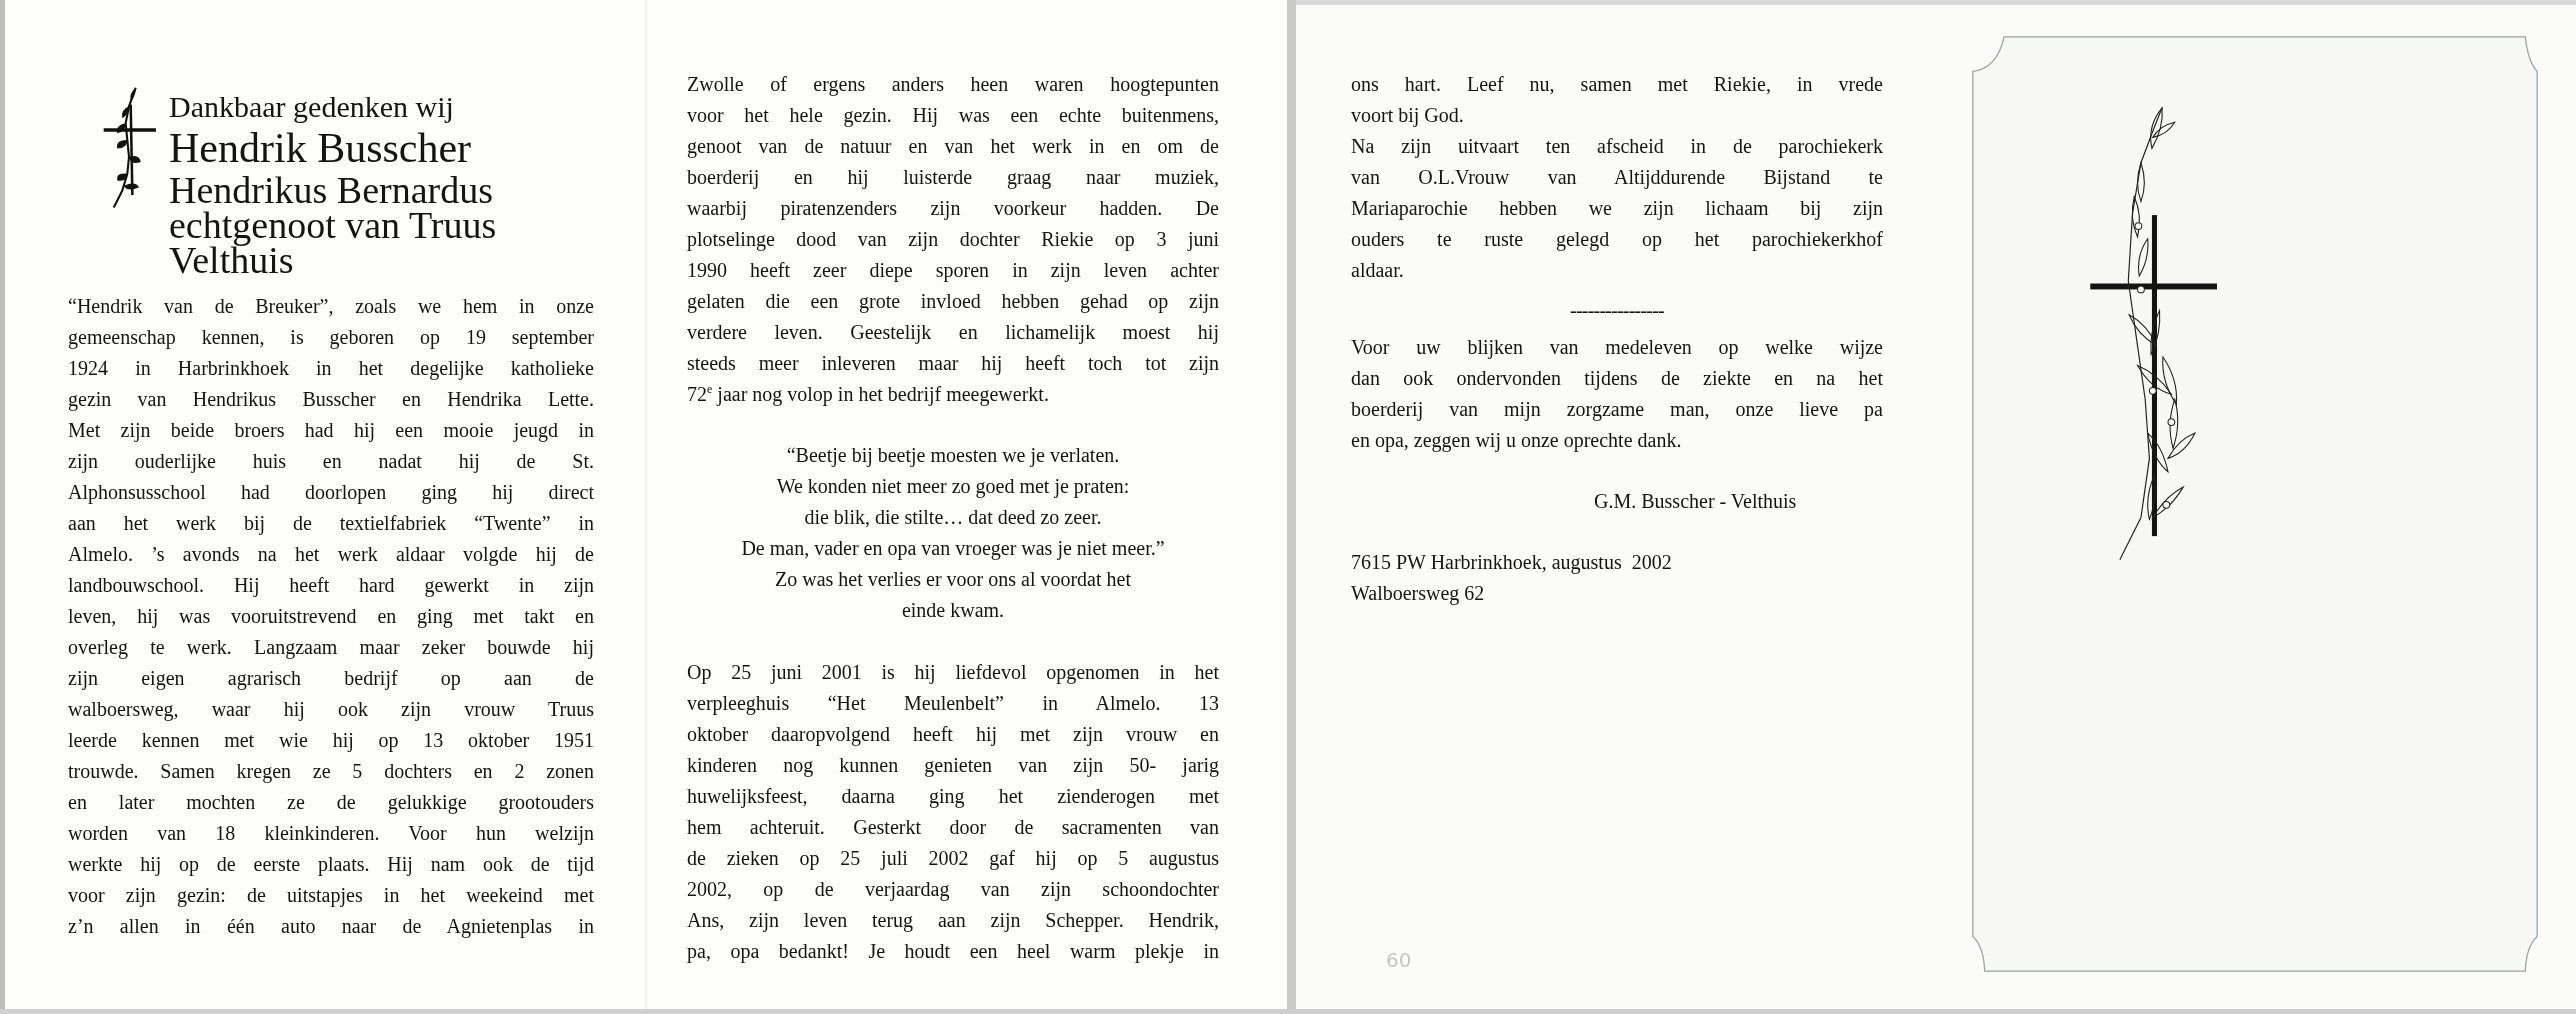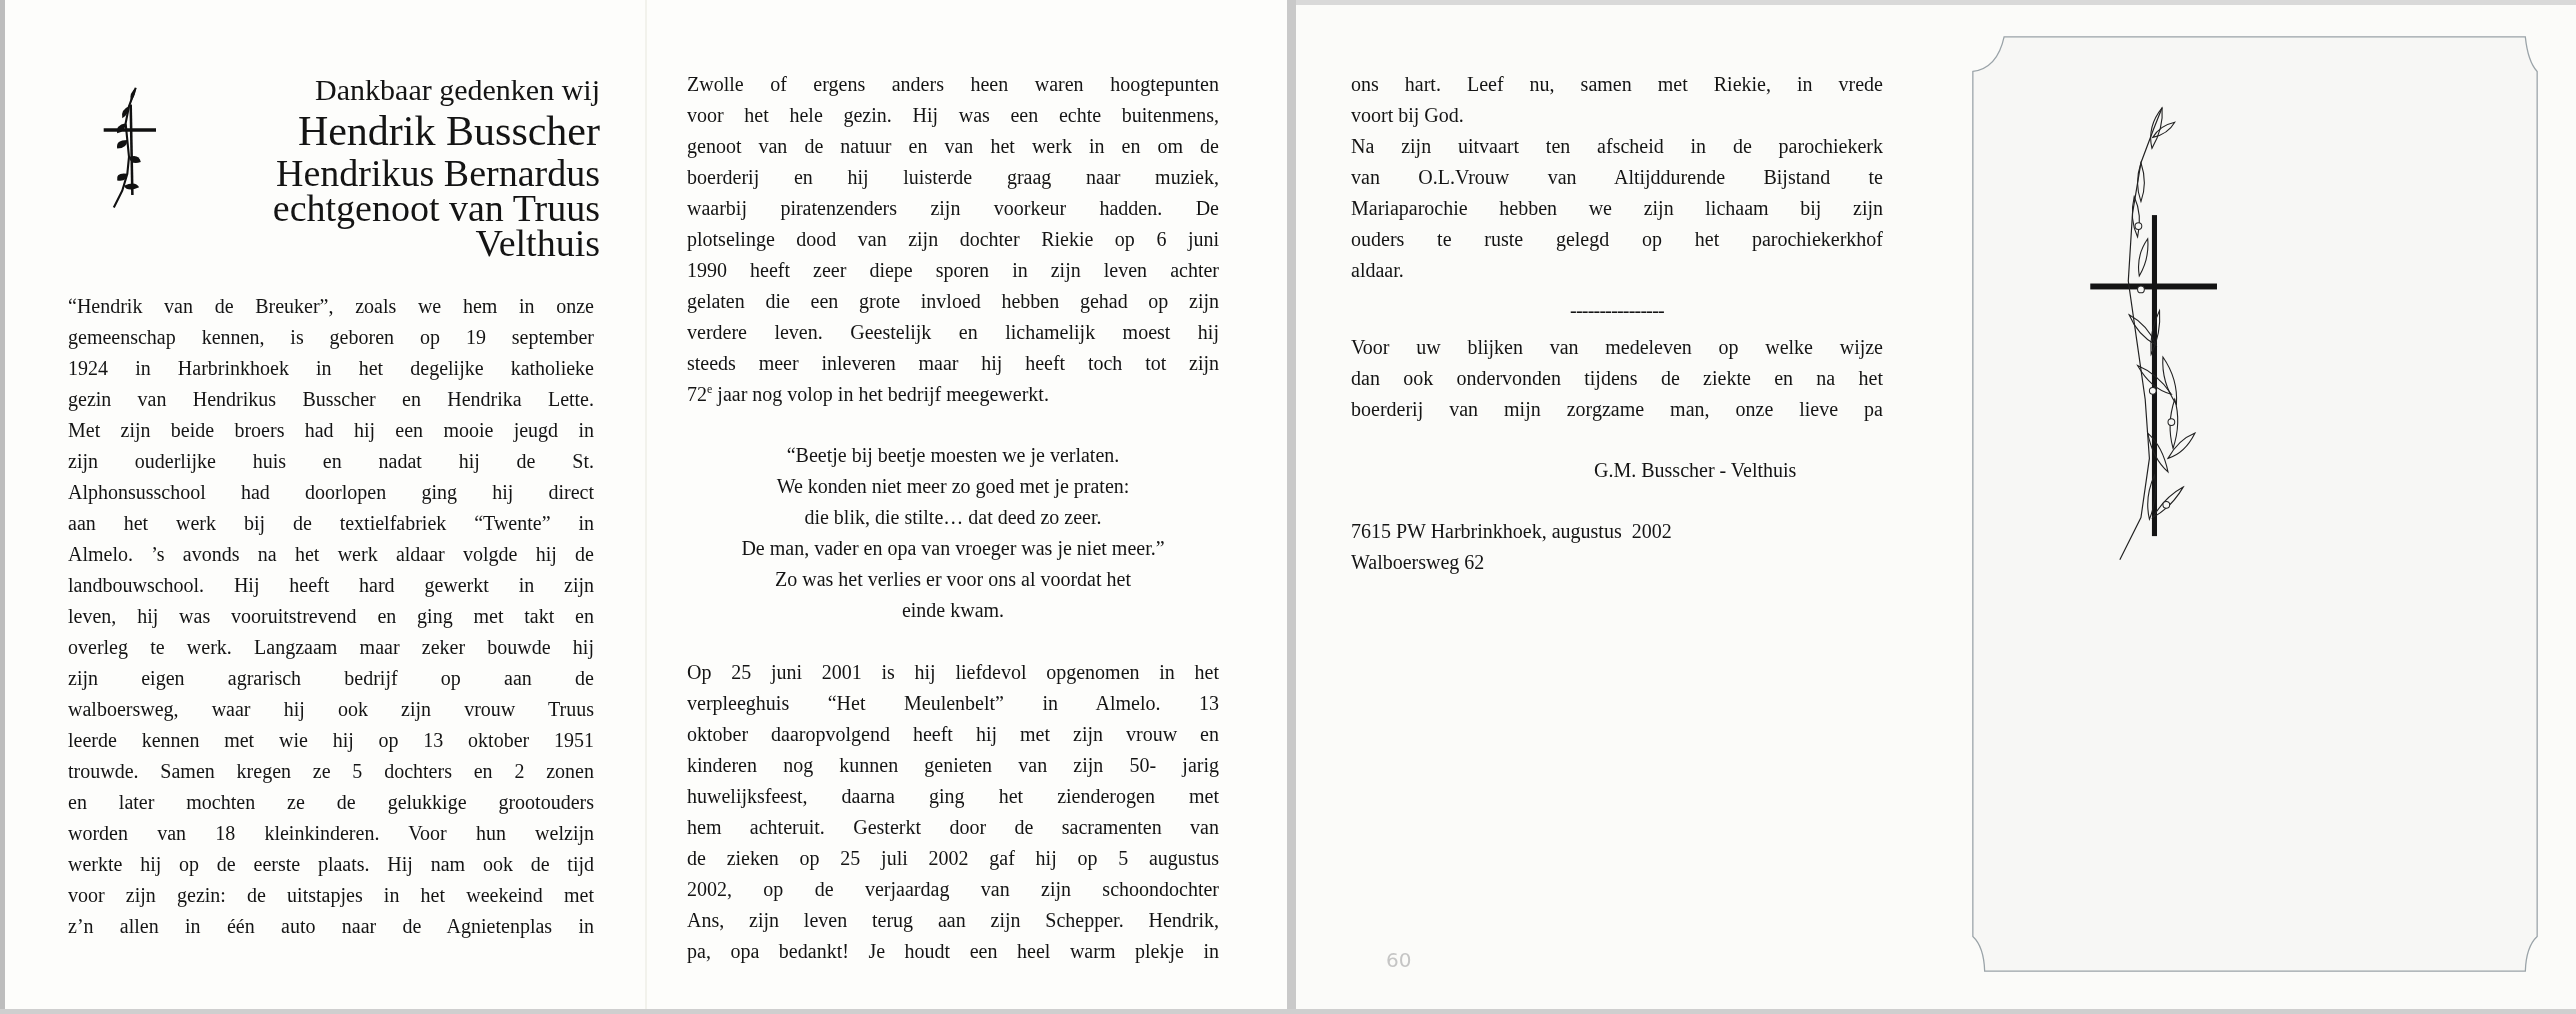--- a/index.html
+++ b/index.html
@@ -17,21 +17,21 @@
   .bottom-band { position:absolute; left:0; top:1009px; width:2576px; height:5px; background:#cfcfcf; }
   .fold { position:absolute; left:645px; top:0; width:1.7px; height:1009px; background:#f2f2ec; }
 
   .col { position: absolute; font-size: 20px; line-height: 31px; }
   .col .line { display: block; white-space: nowrap; text-align: justify; text-align-last: justify; }
   .col .line.last { text-align-last: left; }
   #col1 { left: 68px; top: 291px; width: 526px; }
   #col2 { left: 687px; top: 69px; width: 532px; }
   #col3 { left: 1351px; top: 69px; width: 532px; }
 
-  .header { position: absolute; left: 169px; top: 72px; width: 431px; text-align: right; }
+  .header { position: absolute; left: 169px; top: 89px; width: 431px; text-align: left; }
   .header .h-intro { font-size: 30px; line-height: 35px; display:block; }
   .header .h-name  { font-size: 42px; line-height: 49px; display:block; }
   .header .h-sub   { font-size: 38px; line-height: 35px; display:block; }
 
   .poem { display:block; text-align:center; }
   .poem .pl { display:block; white-space:nowrap; }
   .sup { font-size: 60%; vertical-align: super; line-height: 0; }
 
   .sep { display:block; text-align:center; letter-spacing: -0.8px; }
   .sign { display:block; padding-left: 243px; }
@@ -97,21 +97,21 @@
     </div>
 </div>
 
 <div class="col" id="col2">
   <div id="col2-p1">
       <span class="line">Zwolle of ergens anders heen waren hoogtepunten</span>
       <span class="line">voor het hele gezin. Hij was een echte buitenmens,</span>
       <span class="line">genoot van de natuur en van het werk in en om de</span>
       <span class="line">boerderij en hij luisterde graag naar muziek,</span>
       <span class="line">waarbij piratenzenders zijn voorkeur hadden. De</span>
-      <span class="line">plotselinge dood van zijn dochter Riekie op 6 juni</span>
+      <span class="line">plotselinge dood van zijn dochter Riekie op 3 juni</span>
       <span class="line">1990 heeft zeer diepe sporen in zijn leven achter</span>
       <span class="line">gelaten die een grote invloed hebben gehad op zijn</span>
       <span class="line">verdere leven. Geestelijk en lichamelijk moest hij</span>
       <span class="line">steeds meer inleveren maar hij heeft toch tot zijn</span>
     </div>
   <span class="line last"><span>72</span><span class="sup">e</span><span> jaar nog volop in het bedrijf meegewerkt.</span></span>
   <div style="height:30px"></div>
   <div class="poem" id="col2-poem">
       <span class="pl">“Beetje bij beetje moesten we je verlaten.</span>
       <span class="pl">We konden niet meer zo goed met je praten:</span>
@@ -147,20 +147,21 @@
       <span class="line">ouders te ruste gelegd op het parochiekerkhof</span>
       <span class="line last">aldaar.</span>
     </div>
   <div style="height:8.5px"></div>
   <span class="sep">----------------</span>
   <div style="height:6.8px"></div>
   <div id="col3-thanks">
       <span class="line">Voor uw blijken van medeleven op welke wijze</span>
       <span class="line">dan ook ondervonden tijdens de ziekte en na het</span>
       <span class="line">boerderij van mijn zorgzame man, onze lieve pa</span>
+      <span class="line last">en opa, zeggen wij u onze oprechte dank.</span>
     </div>
   <div style="height:30px"></div>
   <div id="col3-sign">
       <span class="sign">G.M. Busscher - Velthuis</span>
     </div>
   <div style="height:30px"></div>
   <div id="col3-addr">
       <span class="addr" style="white-space: pre;">7615 PW Harbrinkhoek, augustus  2002</span>
       <span class="addr" style="white-space: pre;">Walboersweg 62</span>
     </div>

